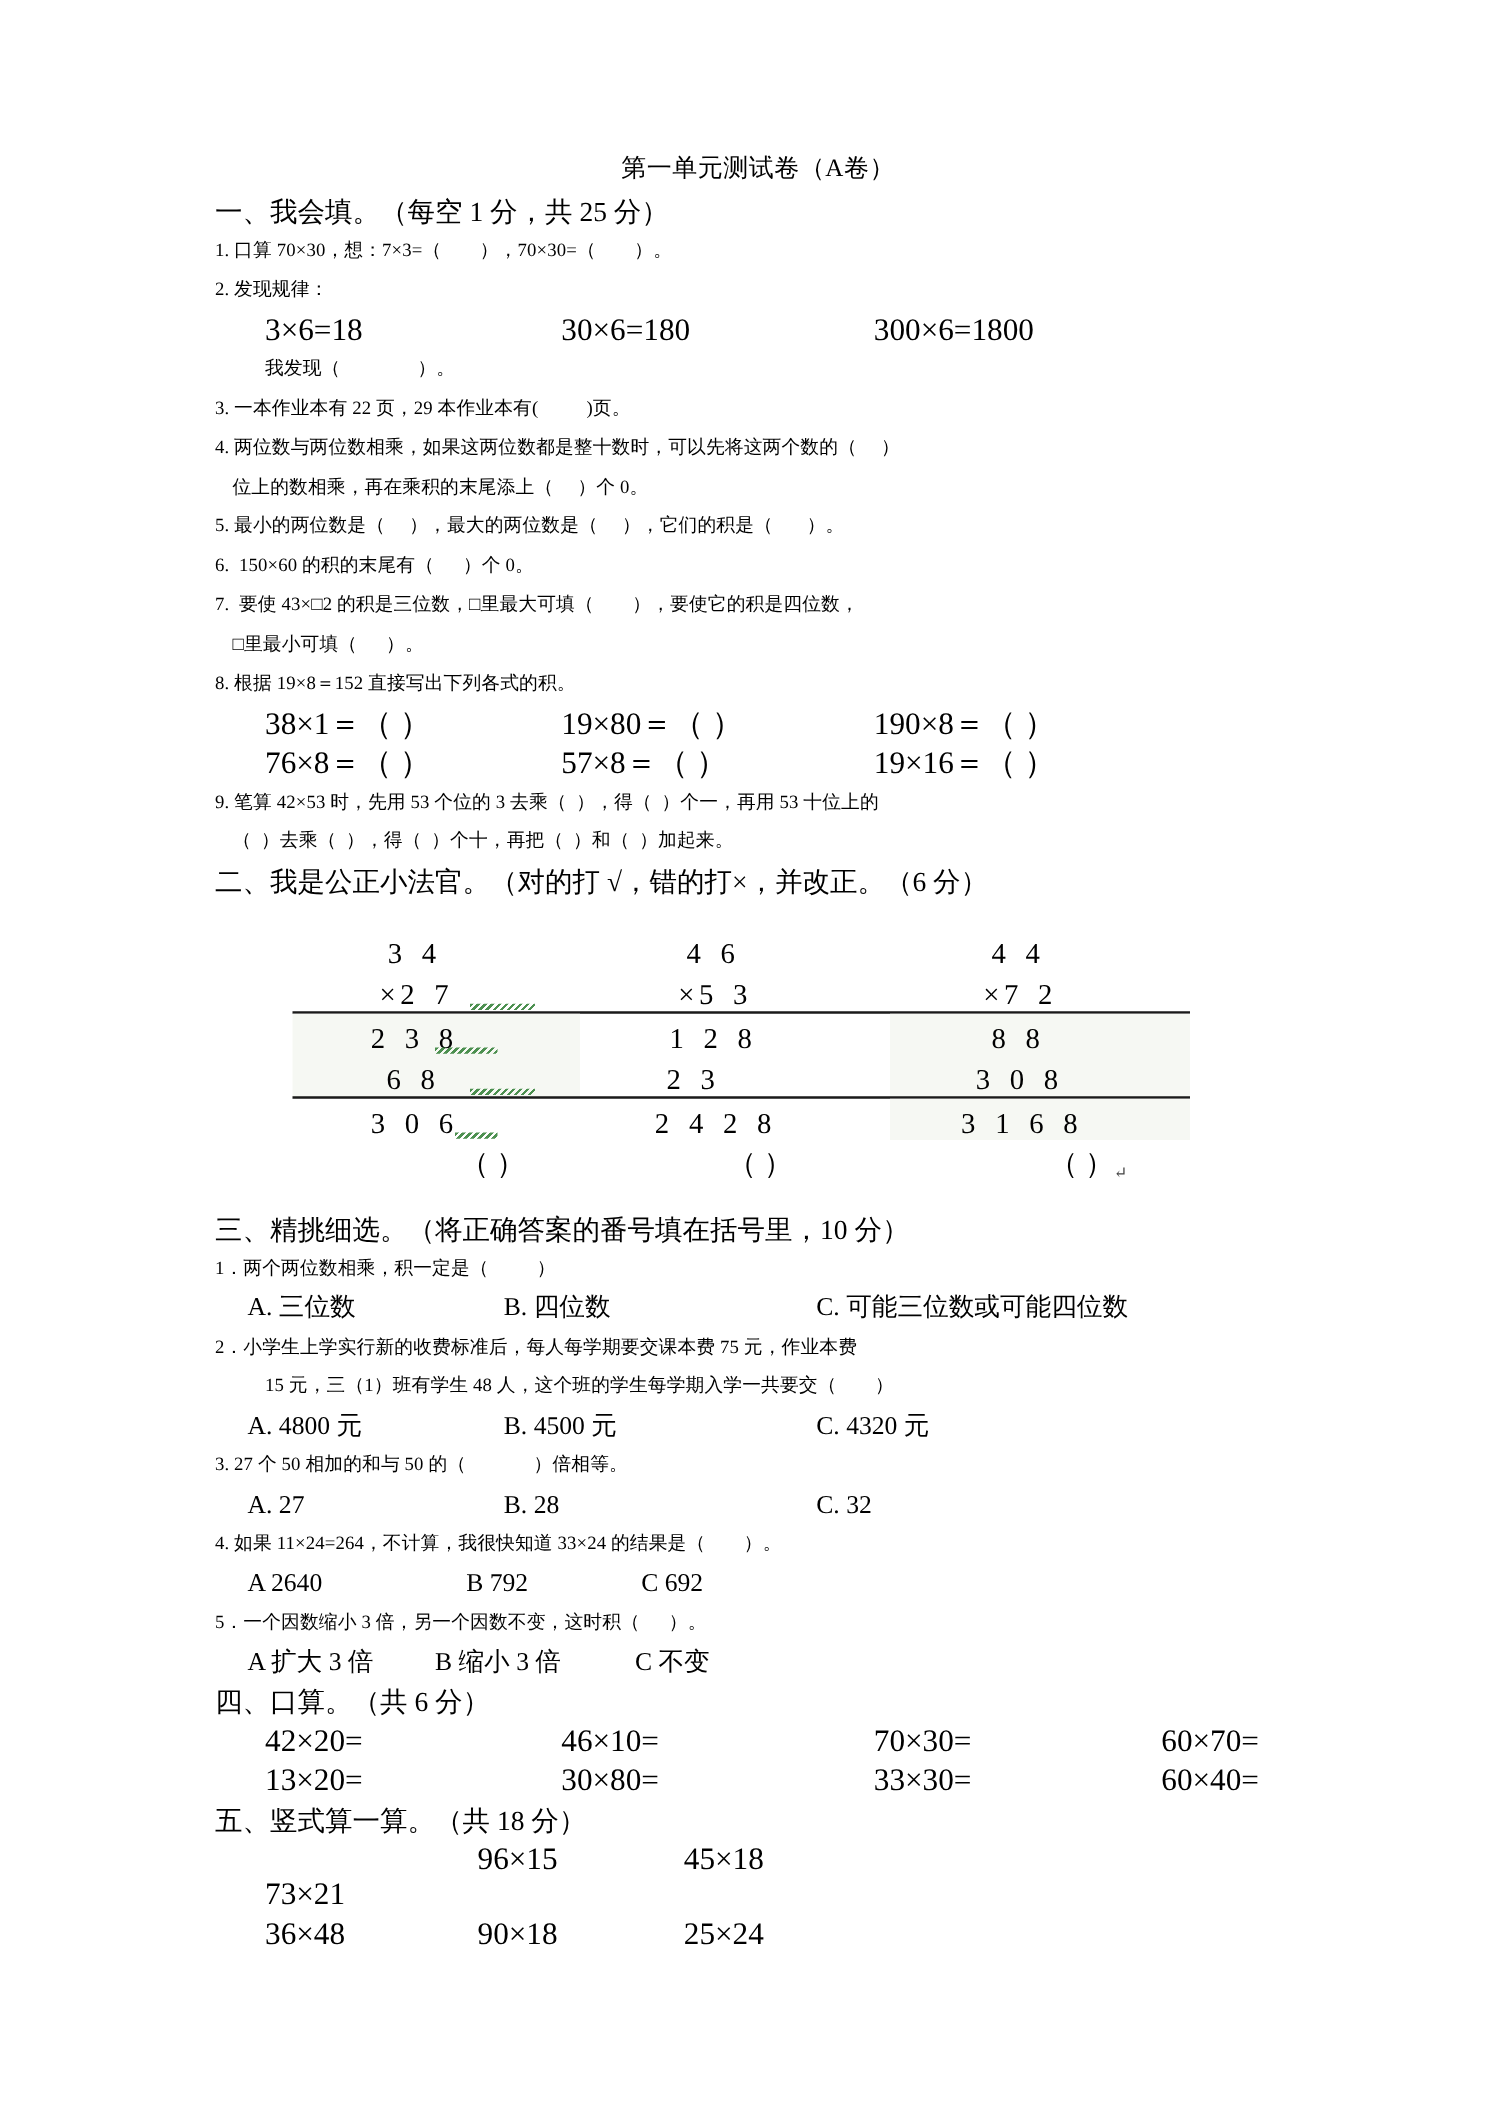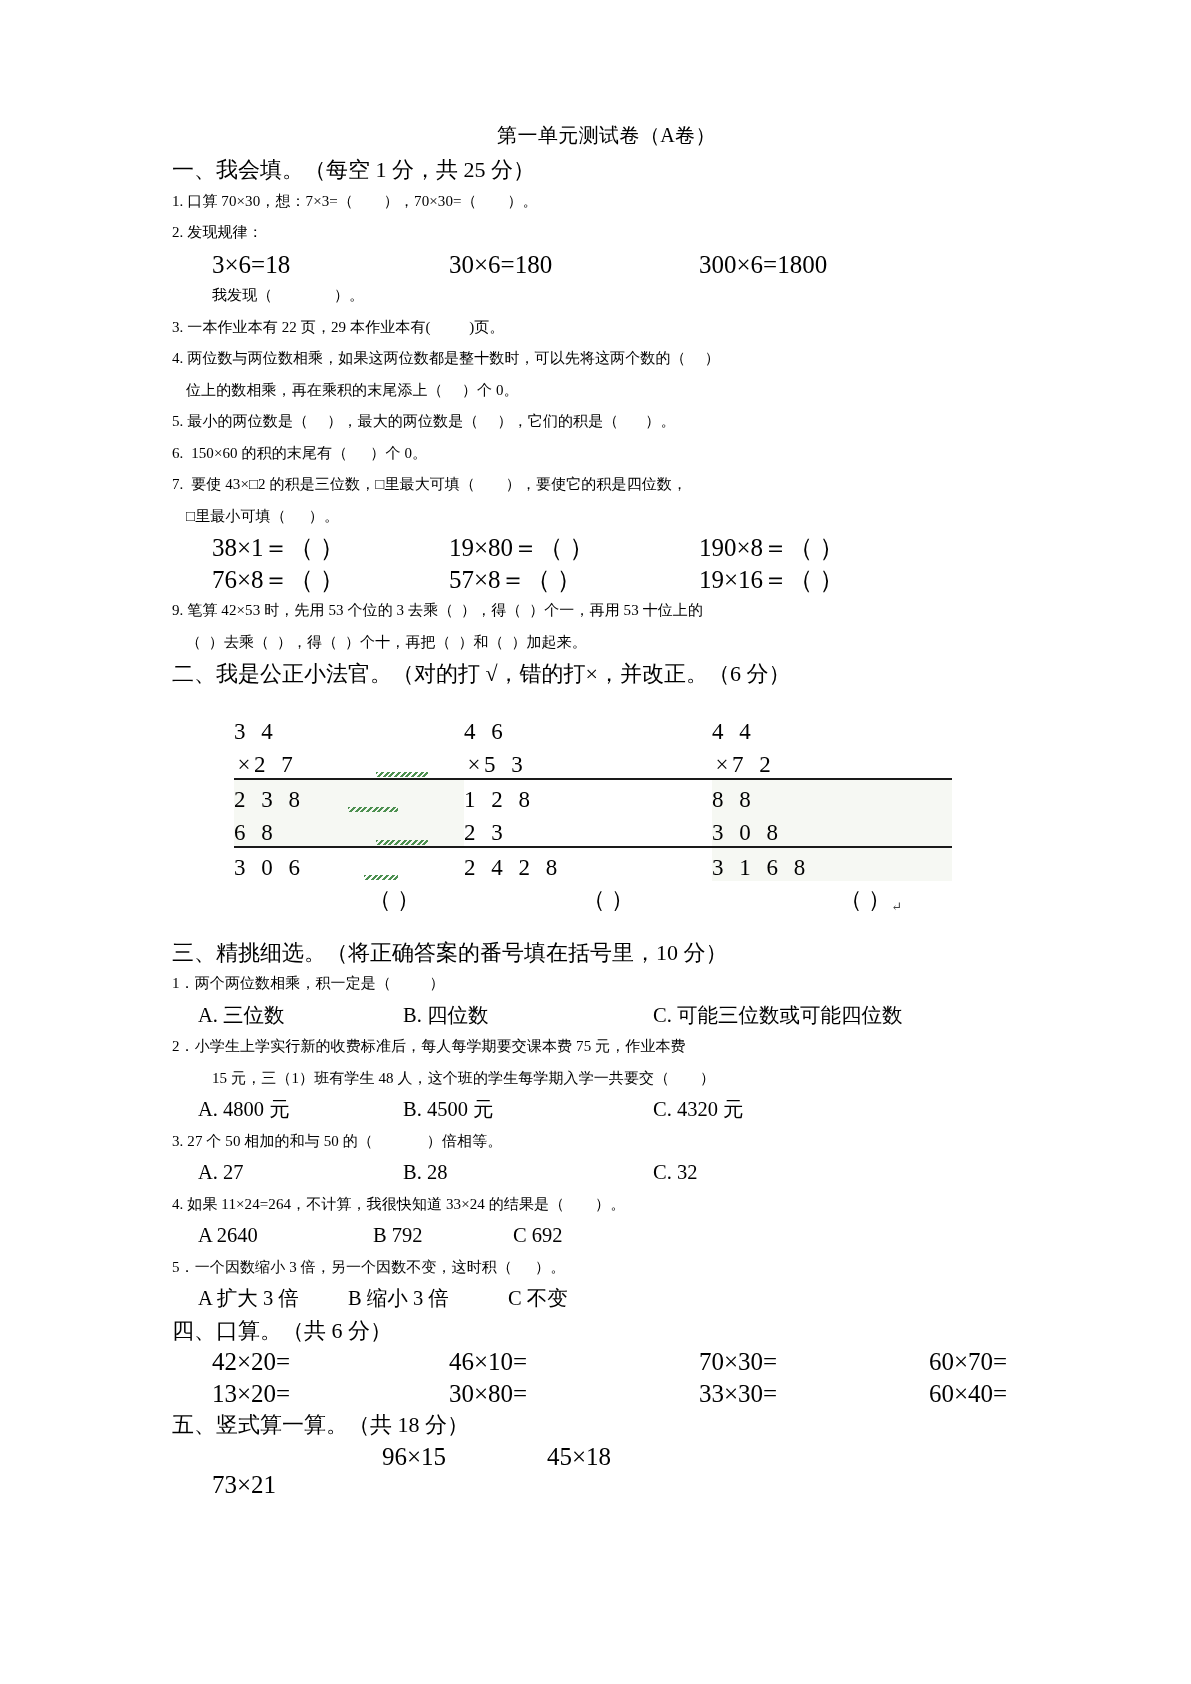--- a/index.html
+++ b/index.html
@@ -69,21 +69,21 @@
     flex: 0 0 auto;
     font-family: "Liberation Serif", "DejaVu Serif", serif;
     font-size: 23px;
   }
   .vc1 { width: 230px; }
   .vc2 { width: 248px; }
   .vc3 { width: 240px; }
 
   .vrow {
     display: flex;
-    justify-content: flex-start;
+    justify-content: center;
     align-items: flex-end;
     height: 33px;
     letter-spacing: 5px;
     position: relative;
   }
   .vrow .opsym { display: inline-block; width: 20px; text-align: center; letter-spacing: 0; }
   .vbar { border-bottom: 2px solid #1a1a1a; }
   .pad-r { padding-right: 34px; }
   .pad-r2 { padding-right: 2px; }
   .paren-row {
@@ -134,20 +134,21 @@
 
   <div class="ln">4. 两位数与两位数相乘，如果这两位数都是整十数时，可以先将这两个数的（     ）</div>
   <div class="ln ind2">位上的数相乘，再在乘积的末尾添上（     ）个 0。</div>
 
   <div class="ln">5. 最小的两位数是（     ），最大的两位数是（     ），它们的积是（       ）。</div>
   <div class="ln">6.  150×60 的积的末尾有（      ）个 0。</div>
 
   <div class="ln">7.  要使 43×□2 的积是三位数，□里最大可填（        ），要使它的积是四位数，</div>
   <div class="ln ind2">□里最小可填（      ）。</div>
 
+  <div class="ln">8. 根据 19×8＝152 直接写出下列各式的积。</div>
   <div class="row-flex ind3">
     <span class="cellA">38×1＝（          ）</span>
     <span class="cellB">19×80＝（          ）</span>
     <span class="cellD">190×8＝（          ）</span>
   </div>
   <div class="row-flex ind3">
     <span class="cellA">76×8＝（          ）</span>
     <span class="cellB">57×8＝（          ）</span>
     <span class="cellD">19×16＝（          ）</span>
   </div>
@@ -279,14 +280,19 @@
     <span class="cellC">33×30=</span>
     <span class="cellD">60×40=</span>
   </div>
 
   <div class="sec-head">五、竖式算一算。（共 18 分）</div>
   <div class="row-flex ind3">
     <span style="width:170px;flex:0 0 auto;margin-top:28px;">73×21</span>
     <span style="width:165px;flex:0 0 auto;">96×15</span>
     <span class="cellD">45×18</span>
   </div>
+  <div class="row-flex ind3">
+    <span style="width:170px;flex:0 0 auto;">36×48</span>
+    <span style="width:165px;flex:0 0 auto;">90×18</span>
+    <span class="cellD">25×24</span>
+  </div>
 
 </div>
 
 </body></html>

